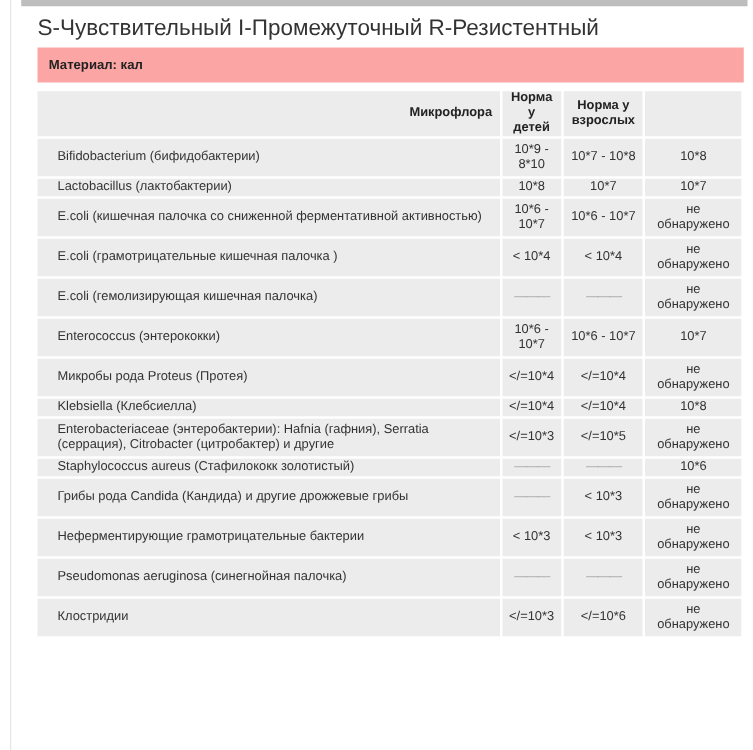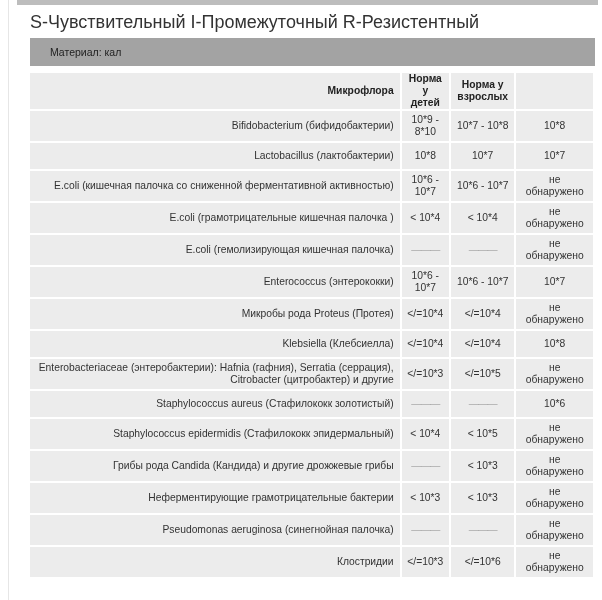--- a/index.html
+++ b/index.html
@@ -5,39 +5,39 @@
   html, body { margin: 0; padding: 0; }
   body {
     width: 602px; height: 600px; overflow: hidden; background: #ffffff;
     font-family: "Liberation Sans", sans-serif; color: #333333; position: relative;
   }
   .top-bar { position: absolute; left: 17px; top: 0; width: 581px; height: 5px; background: #bdbdbd; }
   .left-rule { position: absolute; left: 8px; top: 0; width: 1px; height: 600px; background: #e6e6e6; }
   .legend { position: absolute; left: 30px; top: 12px; font-size: 18px; color: #333; }
   .material {
     position: absolute; left: 30px; top: 38px; width: 565px; height: 28px;
-    background: #a3a3a3; font-size: 10.5px; font-weight: normal; color: #222;
-    line-height: 28px; padding-left: 20px; box-sizing: border-box;
+    background: #fca5a5; font-size: 10.5px; font-weight: bold; color: #222;
+    line-height: 28px; padding-left: 9px; box-sizing: border-box;
   }
   table {
     position: absolute; left: 30px; top: 71px; width: 567px;
     border-collapse: separate; border-spacing: 2px 2px; margin-left: -2px;
     table-layout: fixed;
   }
   td, th {
     background: #ececec; font-size: 10.3px; color: #333; padding: 0 6px;
     vertical-align: middle; line-height: 12px;
   }
   th { font-weight: bold; color: #222; height: 31px; }
   th.name { text-align: right; padding-left: 10px; }
   th.c { text-align: center; }
-  td.name { text-align: right; padding-left: 2px; }
+  td.name { text-align: left; padding-left: 16px; }
   td.c { text-align: center; padding: 0 3px; }
   tr.r td { height: 30px; }
-  tr.s td { height: 26px; }
+  tr.s td { height: 14px; }
   col.cn { width: 367px; }
   col.cc { width: 47px; }
   col.ca { width: 63px; }
   col.cr { width: 76px; }
   .dash { color: #aaaaaa; letter-spacing: -1px; }
 </style>
 </head>
 <body>
 
 <div class="top-bar"></div>
@@ -116,26 +116,20 @@
         <td class="c">&lt;/=10*5</td>
         <td class="c">не обнаружено</td>
       </tr>
       <tr class="s">
         <td class="name">Staphylococcus aureus (Стафилококк золотистый)</td>
         <td class="c dash">———</td>
         <td class="c dash">———</td>
         <td class="c">10*6</td>
       </tr>
       <tr class="r">
-        <td class="name">Staphylococcus epidermidis (Стафилококк эпидермальный)</td>
-        <td class="c">&lt; 10*4</td>
-        <td class="c">&lt; 10*5</td>
-        <td class="c">не обнаружено</td>
-      </tr>
-      <tr class="r">
         <td class="name">Грибы рода Candida (Кандида) и другие дрожжевые грибы</td>
         <td class="c dash">———</td>
         <td class="c">&lt; 10*3</td>
         <td class="c">не обнаружено</td>
       </tr>
       <tr class="r">
         <td class="name">Неферментирующие грамотрицательные бактерии</td>
         <td class="c">&lt; 10*3</td>
         <td class="c">&lt; 10*3</td>
         <td class="c">не обнаружено</td>

